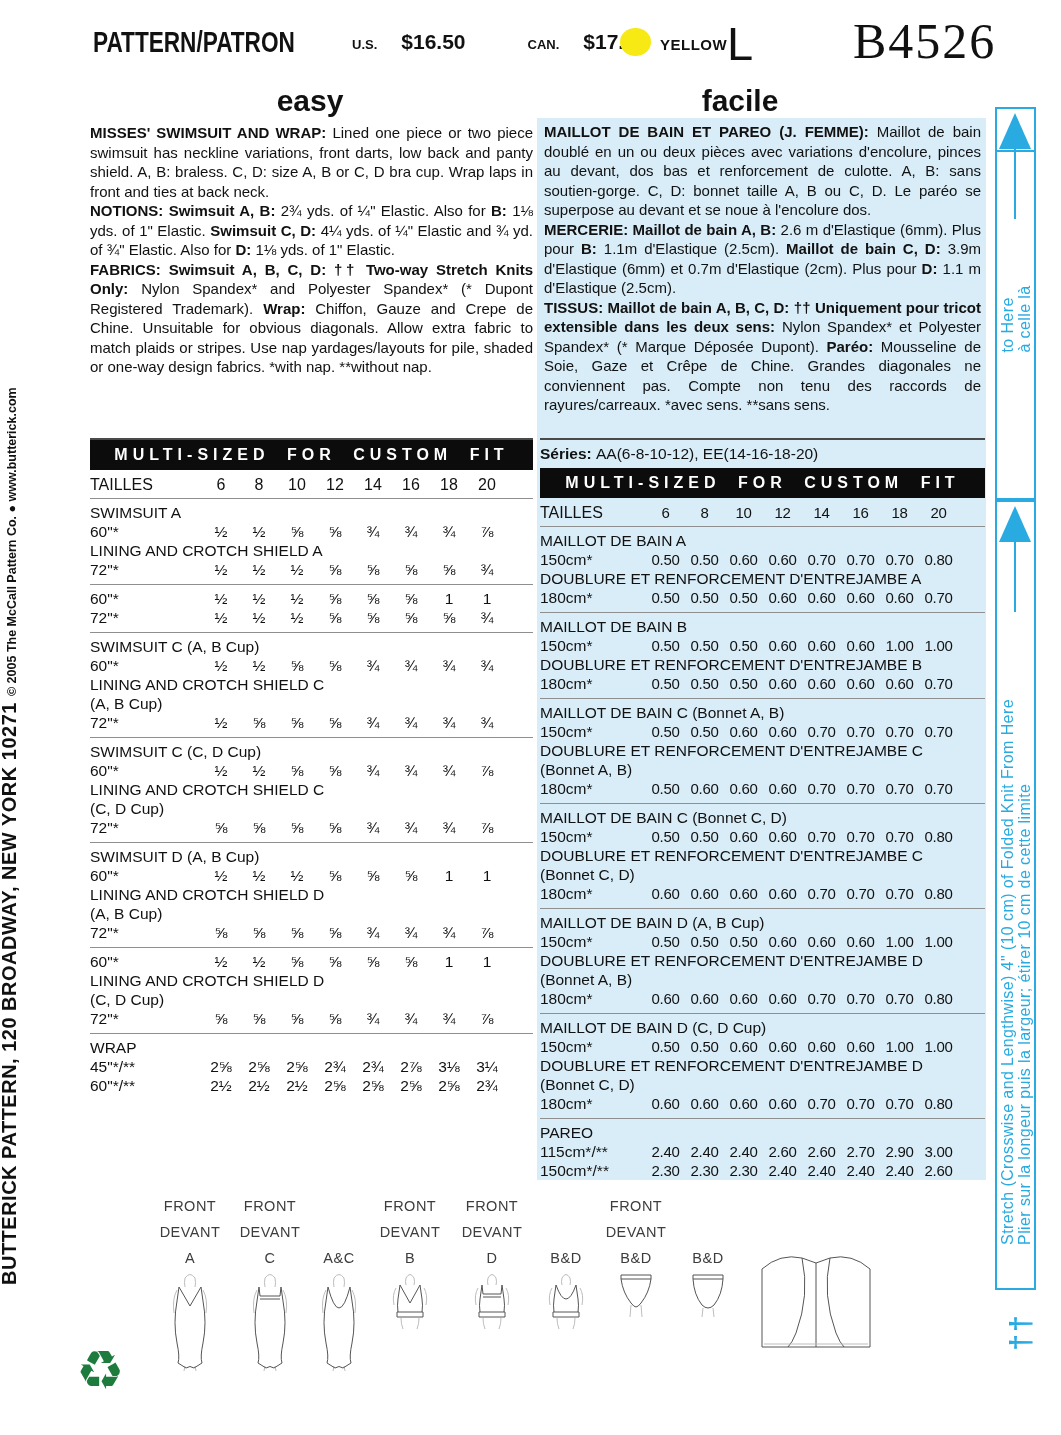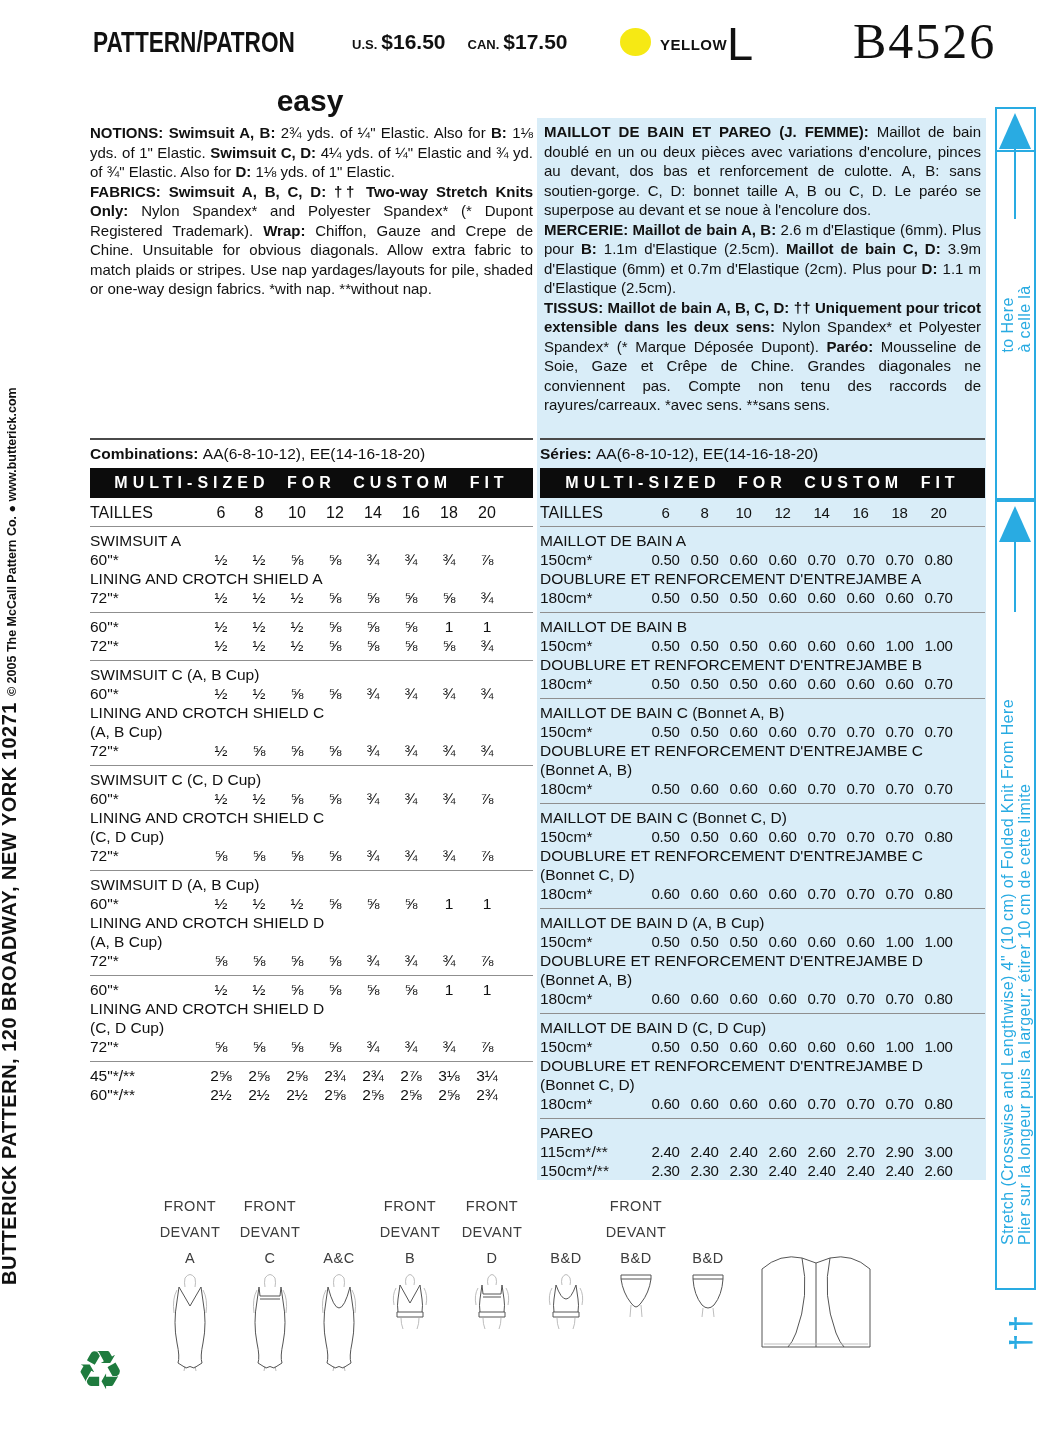--- a/index.html
+++ b/index.html
@@ -2,21 +2,21 @@
 <html><head>
 <meta charset="utf-8">
 <style>
   html,body{margin:0;padding:0;background:#fff;}
   .page{position:relative;width:1061px;height:1435px;background:#fff;overflow:hidden;
         font-family:"Liberation Sans",sans-serif;color:#111;}
   .b{font-weight:700;}
   
   .brand{position:absolute;left:93px;top:26px;font-size:29px;font-weight:700;
          transform:scaleX(0.78);transform-origin:left center;letter-spacing:0px;white-space:nowrap;}
-  .price{position:absolute;left:352px;top:30px;display:flex;align-items:baseline;gap:4px;white-space:nowrap;}
+  .price{position:absolute;left:352px;top:30px;display:flex;align-items:baseline;gap:24px;white-space:nowrap;}
   .price .cur{font-size:13px;font-weight:700;}
   .price .amt{font-size:21px;font-weight:700;}
   .dot{position:absolute;left:620px;top:28px;width:31px;height:28px;border-radius:50%;}
   .dotlabel{position:absolute;left:660px;top:36px;font-size:15px;font-weight:700;letter-spacing:0.5px;}
   .sizeletter{position:absolute;left:727px;top:16px;font-size:47px;font-weight:400;}
   .patnum{position:absolute;left:833px;top:12px;font-family:"Liberation Serif",serif;font-size:50px;letter-spacing:2px;margin-left:20px;}
   .easy{position:absolute;left:200px;top:84px;width:220px;text-align:center;font-size:30px;font-weight:700;}
   .facile{position:absolute;left:630px;top:84px;width:220px;text-align:center;font-size:30px;font-weight:700;}
   
   .bluepanel{position:absolute;left:537px;top:118px;width:449px;height:1062px;}
@@ -74,36 +74,37 @@
     <span class="amt">$16.50</span>
     <span style="width:14px"></span>
     <span class="cur">CAN.</span>
     <span class="amt">$17.50</span>
   </div>
   <div class="dot" id="yellowdot" style="background: rgb(246, 233, 20);"></div>
   <div class="dotlabel">YELLOW</div>
   <div class="sizeletter">L</div>
   <div class="patnum">B4526</div>
   <div class="easy">easy</div>
+  <div class="facile">facile</div>
 
   <div class="bluepanel" id="bluepanel" style="background: rgb(217, 237, 248);"></div>
 
   <div class="desc desc-en">
+    <p><span class="b">MISSES' SWIMSUIT AND WRAP: </span><span>Lined one piece or two piece swimsuit has neckline variations, front darts, low back and panty shield. A, B: braless. C, D: size A, B or C, D bra cup. Wrap laps in front and ties at back neck.</span></p>
     <p><span class="b">NOTIONS: Swimsuit A, B: </span><span>2¾ yds. of ¼" Elastic. Also for </span><span class="b">B: </span><span>1⅛ yds. of 1" Elastic. </span><span class="b">Swimsuit C, D: </span><span>4¼ yds. of ¼" Elastic and ¾ yd. of ¾" Elastic. Also for </span><span class="b">D: </span><span>1⅛ yds. of 1" Elastic.</span></p>
     <p><span class="b">FABRICS: Swimsuit A, B, C, D: †† Two-way Stretch Knits Only: </span><span>Nylon Spandex* and Polyester Spandex* (* Dupont Registered Trademark). </span><span class="b">Wrap: </span><span>Chiffon, Gauze and Crepe de Chine. Unsuitable for obvious diagonals. Allow extra fabric to match plaids or stripes. Use nap yardages/layouts for pile, shaded or one-way design fabrics. *with nap. **without nap.</span></p>
   </div>
   <div class="desc desc-fr">
     <p><span class="b">MAILLOT DE BAIN ET PAREO (J. FEMME): </span><span>Maillot de bain doublé en un ou deux pièces avec variations d'encolure, pinces au devant, dos bas et renforcement de culotte. A, B: sans soutien-gorge. C, D: bonnet taille A, B ou C, D. Le paréo se superpose au devant et se noue à l'encolure dos.</span></p>
     <p><span class="b">MERCERIE: Maillot de bain A, B: </span><span>2.6 m d'Elastique (6mm). Plus pour </span><span class="b">B: </span><span>1.1m d'Elastique (2.5cm). </span><span class="b">Maillot de bain C, D: </span><span>3.9m d'Elastique (6mm) et 0.7m d'Elastique (2cm). Plus pour </span><span class="b">D: </span><span>1.1 m d'Elastique (2.5cm).</span></p>
     <p><span class="b">TISSUS: Maillot de bain A, B, C, D: †† Uniquement pour tricot extensible dans les deux sens: </span><span>Nylon Spandex* et Polyester Spandex* (* Marque Déposée Dupont). </span><span class="b">Paréo: </span><span>Mousseline de Soie, Gaze et Crêpe de Chine. Grandes diagonales ne conviennent pas. Compte non tenu des raccords de rayures/carreaux. *avec sens. **sans sens.</span></p>
   </div>
 
   <div class="tblock tblock-en">
     <div class="combos-rule"></div>
-    <div class="combos-line"><span class="b">Combinations: </span><span>AA(6-8-10-12), EE(14-16-18-20)</span></div>
     <div class="banner">MULTI-SIZED FOR CUSTOM FIT</div>
     <div class="trow sizes-row">
       <span class="w">TAILLES</span>
       <span class="v">6</span>
       <span class="v">8</span>
       <span class="v">10</span>
       <span class="v">12</span>
       <span class="v">14</span>
       <span class="v">16</span>
       <span class="v">18</span>
@@ -261,20 +262,21 @@
             <span class="v">⅝</span>
             <span class="v">⅝</span>
             <span class="v">⅝</span>
             <span class="v">¾</span>
             <span class="v">¾</span>
             <span class="v">¾</span>
             <span class="v">⅞</span>
           </div>
         </div>
         <div class="tsec">
+          <div class="trow label">WRAP</div>
           <div class="trow vals">
             <span class="w">45"*/**</span>
             <span class="v">2⅝</span>
             <span class="v">2⅝</span>
             <span class="v">2⅝</span>
             <span class="v">2¾</span>
             <span class="v">2¾</span>
             <span class="v">2⅞</span>
             <span class="v">3⅛</span>
             <span class="v">3¼</span>

